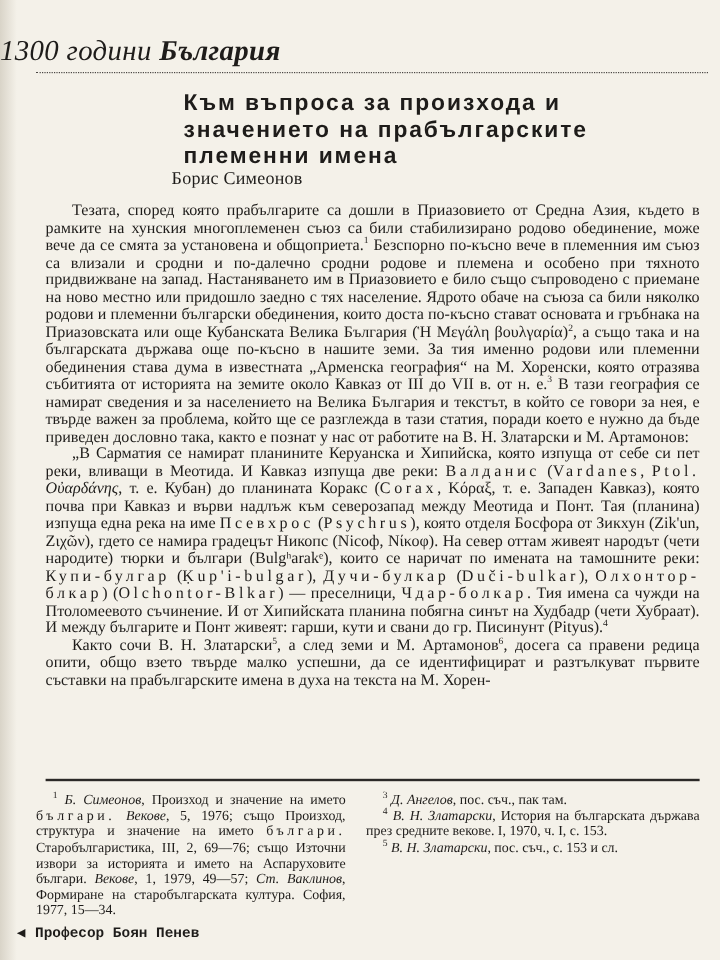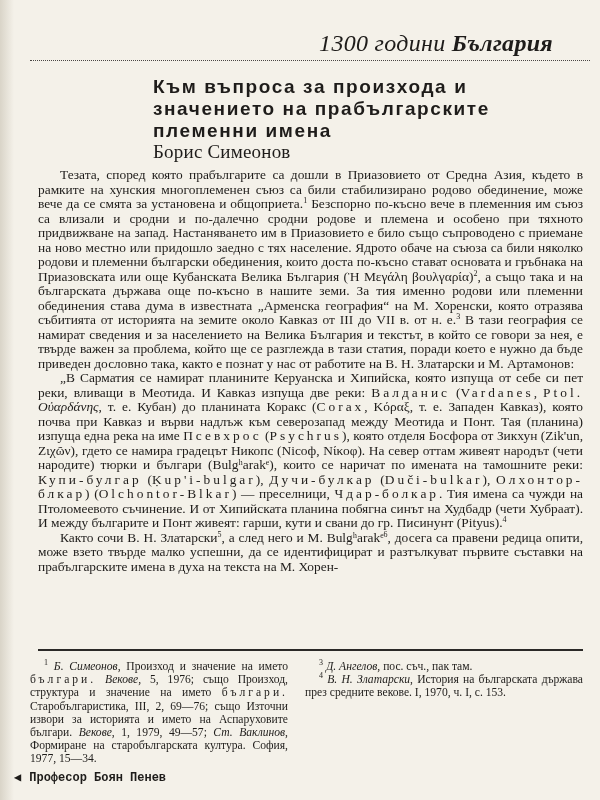--- a/index.html
+++ b/index.html
@@ -8,35 +8,35 @@
     background: #f4f1e9;
     font-family: "Liberation Serif", "DejaVu Serif", serif;
     color: #1e1c1a;
     position: relative;
   }
   .page-left-shadow {
     position: absolute; left: 0; top: 0; width: 14px; height: 800px;
     background: linear-gradient(to right, #d9d4c8, rgba(244,241,233,0));
   }
   .running-head {
-    position: absolute; top: 30px; left: 0; width: 528px; text-align: right;
-    font-style: italic; font-size: 24px; letter-spacing: 0.3px; padding-left: 25px;
+    position: absolute; top: 30px; left: 0; width: 528px; text-align: left;
+    font-style: italic; font-size: 24px; letter-spacing: 0.3px;
   }
   .running-head .b { font-weight: bold; }
   .head-rule {
     position: absolute; top: 60px; left: 30px; width: 560px; height: 1px;
     border-top: 1.5px dotted #4a4744;
   }
   .title {
     position: absolute; top: 76px; left: 153px; width: 420px;
     font-family: "Liberation Sans", "DejaVu Sans", sans-serif;
     font-weight: bold; font-size: 19px; line-height: 22px; letter-spacing: 1.6px;
   }
   .author {
-    position: absolute; top: 141px; left: 153px; font-size: 19px; letter-spacing: 0.2px;
+    position: absolute; top: 141px; left: 143px; font-size: 15px; letter-spacing: 0.2px;
   }
   .body-text {
     position: absolute; top: 168px; left: 38px; width: 545px;
     font-size: 13.4px; line-height: 14.5px; text-align: justify;
     hyphens: manual;
   }
   .body-text p { margin: 0; text-indent: 22px; }
   .sp { letter-spacing: 3px; }
   .it { font-style: italic; }
   sup { font-size: 8px; line-height: 0; }
@@ -67,29 +67,30 @@
   <span class="b">България</span>
 </div>
 <div class="head-rule"></div>
 
 <div class="title">Към въпроса за произхода и значението на прабългарските племенни имена</div>
 <div class="author">Борис Симеонов</div>
 
 <div class="body-text">
   <p><span>Тезата, според която прабългарите са дошли в Приазовието от Средна Азия, където в рамките на хунския многоплеменен съюз са били стабилизирано родово обединение, може вече да се смята за установена и общоприета.</span><sup>1</sup><span> Безспорно по-късно вече в племенния им съюз са влизали и сродни и по-далечно сродни родове и племена и особено при тяхното придвижване на запад. Настаняването им в Приазовието е било също съпроводено с приемане на ново местно или придошло заедно с тях население. Ядрото обаче на съюза са били няколко родови и племенни български обединения, които доста по-късно стават основата и гръбнака на Приазовската или още Кубанската Велика България (Ἡ Μεγάλη βουλγαρία)</span><sup>2</sup><span>, а също така и на българската държава още по-късно в нашите земи. За тия именно родови или племенни обединения става дума в известната „Арменска география“ на М. Хоренски, която отразява събитията от историята на земите около Кавказ от III до VII в. от н. е.</span><sup>3</sup><span> В тази география се намират сведения и за населението на Велика България и текстът, в който се говори за нея, е твърде важен за проблема, който ще се разглежда в тази статия, поради което е нужно да бъде приведен дословно така, както е познат у нас от работите на В. Н. Златарски и М. Артамонов:</span></p>
   <p><span>„В Сарматия се намират планините Керуанска и Хипийска, която изпуща от себе си пет реки, вливащи в Меотида. И Кавказ изпуща две реки: </span><span class="sp">Валданис</span><span> (</span><span class="sp">Vardanes</span><span>, </span><span class="sp">Ptol.</span><span> </span><span class="it">Οὐαρδάνης</span><span>, т. е. Кубан) до планината Коракс (</span><span class="sp">Corax</span><span>, Κόραξ, т. е. Западен Кавказ), която почва при Кавказ и върви надлъж към северозапад между Меотида и Понт. Тая (планина) изпуща една река на име </span><span class="sp">Псевхрос</span><span> (</span><span class="sp">Psychrus</span><span>), която отделя Босфора от Зикхун (Zik'un, Ζιχῶν), гдето се намира градецът Никопс (Nicoф, Νίκοφ). На север оттам живеят народът (чети народите) тюрки и българи (Bulgʰarakᵉ), които се наричат по имената на тамошните реки: </span><span class="sp">Купи-булгар</span><span> (</span><span class="sp">Ḳup'i-bulgar</span><span>), </span><span class="sp">Дучи-булкар</span><span> (</span><span class="sp">Duči-bulkar</span><span>), </span><span class="sp">Олхонтор-блкар</span><span>) (</span><span class="sp">Olchontor-Blkar</span><span>) — преселници, </span><span class="sp">Чдар-болкар</span><span>. Тия имена са чужди на Птоломеевото съчинение. И от Хипийската планина побягна синът на Худбадр (чети Хубраат). И между българите и Понт живеят: гарши, кути и свани до гр. Писинунт (Pityus).</span><sup>4</sup></p>
-  <p><span>Както сочи В. Н. Златарски</span><sup>5</sup><span>, а след него и М. Bulgʰarakᵉ</span><sup>6</sup><span>, досега са правени редица опити, може взето твърде малко успешни, да се идентифицират и разтълкуват първите съставки на прабългарските имена в духа на текста на М. Хорен-</span></p>
+  <p><span>Както сочи В. Н. Златарски</span><sup>5</sup><span>, а след земи и М. Артамонов</span><sup>6</sup><span>, досега са правени редица опити, общо взето твърде малко успешни, да се идентифицират и разтълкуват първите съставки на прабългарските имена в духа на текста на М. Хорен-</span></p>
 </div>
 
 <div class="foot-rule"></div>
 
 <div class="footnotes fn-left">
   <p><sup>1</sup> <span class="it">Б. Симеонов</span><span>, Произход и значение на името </span><span class="sp">българи.</span><span> </span><span class="it">Векове</span><span>, 5, 1976; също Произход, структура и значение на името </span><span class="sp">българи.</span><span> Старобългаристика, III, 2, 69—76; също Източни извори за историята и името на Аспаруховите българи. </span><span class="it">Векове</span><span>, 1, 1979, 49—57; </span><span class="it">Ст. Ваклинов</span><span>, Формиране на старобългарската култура. София, 1977, 15—34.</span></p>
 </div>
 
 <div class="footnotes fn-right">
   <p><sup>3</sup> <span class="it">Д. Ангелов</span><span>, пос. съч., пак там.</span></p>
   <p><sup>4</sup> <span class="it">В. Н. Златарски</span><span>, История на българската държава през средните векове. I, 1970, ч. I, с. 153.</span></p>
+  <p><sup>5</sup> <span class="it">В. Н. Златарски</span><span>, пос. съч., с. 153 и сл.</span></p>
 </div>
 
 <div class="footer">
   <span class="arrow">◀</span><span>Професор Боян Пенев</span>
 </div>
 
 </body></html>

